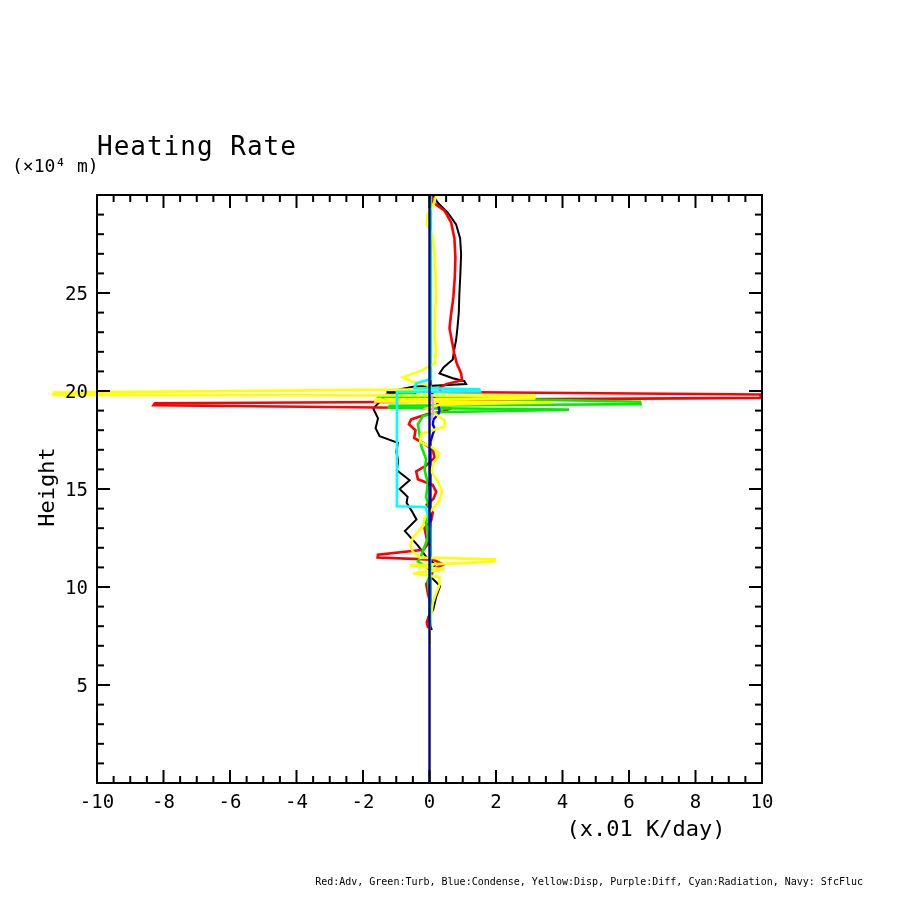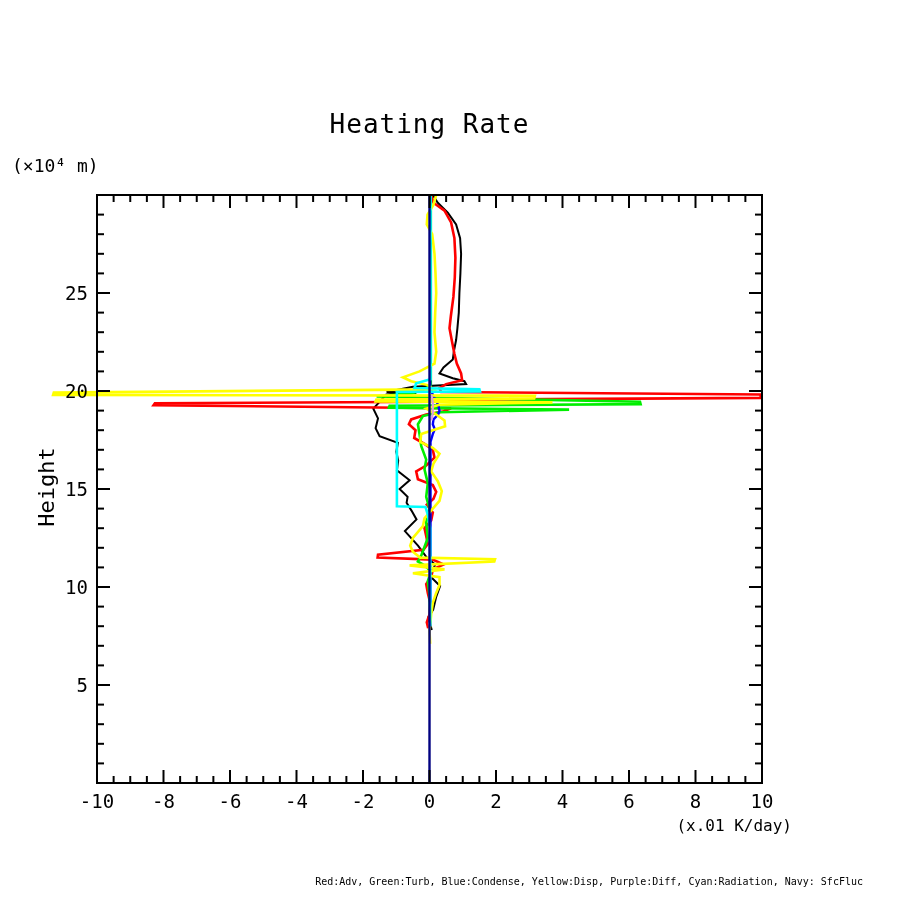--- a/index.html
+++ b/index.html
@@ -1,22 +1,22 @@
 <!DOCTYPE html>
 <html><head>
 <meta charset="utf-8">
 <style>
   html,body{margin:0;padding:0;background:#ffffff;}
   #page{position:relative;width:904px;height:904px;background:#ffffff;overflow:hidden;
         font-family:"DejaVu Sans Mono", monospace;color:#000;}
   #chart-svg{position:absolute;left:0;top:0;}
   .overlay{position:absolute;white-space:nowrap;}
-  #chart-title{left:97px;top:109px;width:665px;text-align:center;font-size:26px;letter-spacing:1px;}
+  #chart-title{left:97px;top:131px;width:665px;text-align:left;font-size:26px;letter-spacing:1px;}
   #y-unit{left:12px;top:155px;font-size:18px;text-align:right;}
-  #x-unit{left:500px;top:816px;width:292px;text-align:right;font-size:16px;}
+  #x-unit{left:500px;top:816px;width:292px;text-align:center;font-size:22px;}
   #y-axis-title{left:46px;top:487px;font-size:22px;transform:translate(-50%,-50%) rotate(-90deg);}
   #legend-line{left:53px;top:876px;width:810px;font-size:10px;text-align:right;}
   .tick-label{font-family:"DejaVu Sans Mono", monospace;font-size:19px;fill:#000;}
 </style>
 </head>
 <body>
 
 <div id="page">
   <svg id="chart-svg" width="904" height="904">
       <polyline points="432.8,195.0 437.8,202.8 447.8,212.6 456.1,224.4 460.1,238.1 461.1,253.8 460.4,273.4 459.4,293.0 458.8,312.6 457.4,328.3 456.1,340.0 453.8,351.8 452.8,359.6 443.5,367.5 439.5,373.4 452.8,378.3 464.4,381.2 466.1,384.1 412.9,386.7 386.6,392.0 416.2,393.0 386.3,394.5 373.3,408.6 378.0,418.4 375.6,428.2 379.6,436.1 397.9,442.9 396.3,451.8 398.2,460.6 396.9,470.4 409.6,480.2 399.6,489.0 407.6,496.8 406.6,502.7 411.5,510.6 416.5,519.4 404.9,531.1 418.2,545.8 426.8,557.6 435.2,564.5 430.2,576.2 440.1,586.0 436.2,596.8 433.2,609.5 428.2,617.4 431.8,630.1" fill="none" stroke="#000000" stroke-width="2" stroke-linejoin="miter" stroke-linecap="butt"></polyline>

